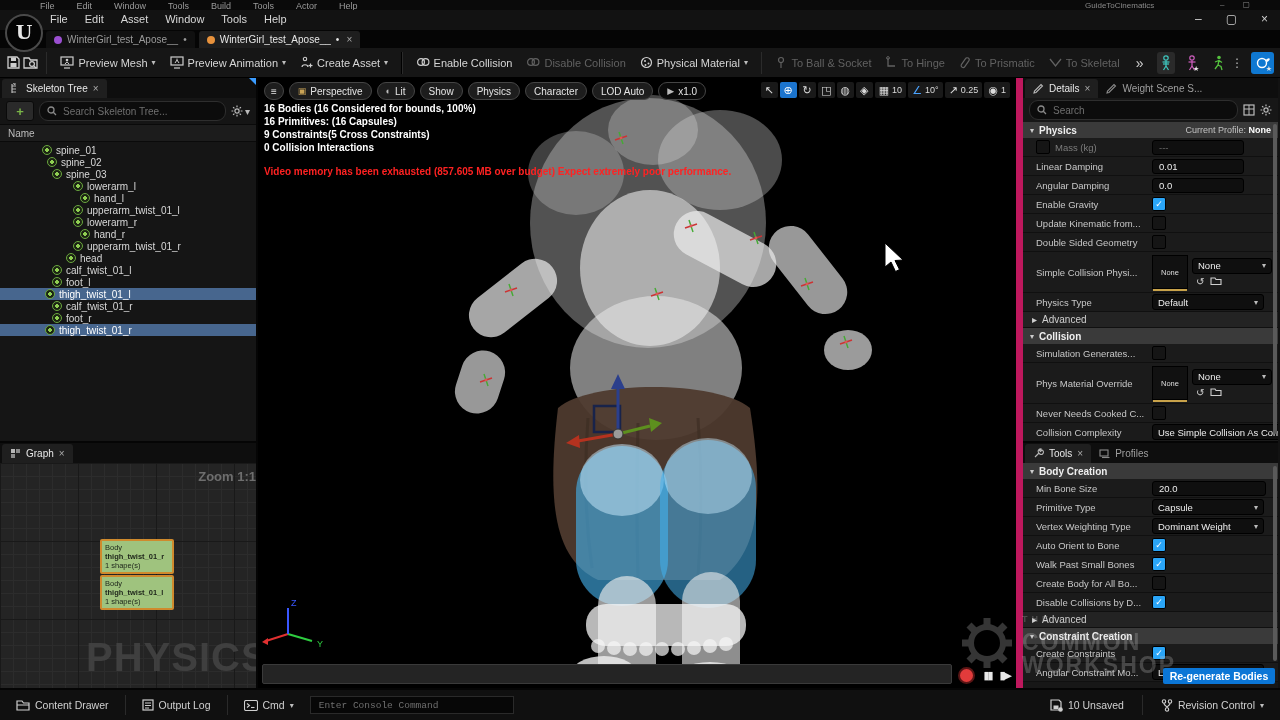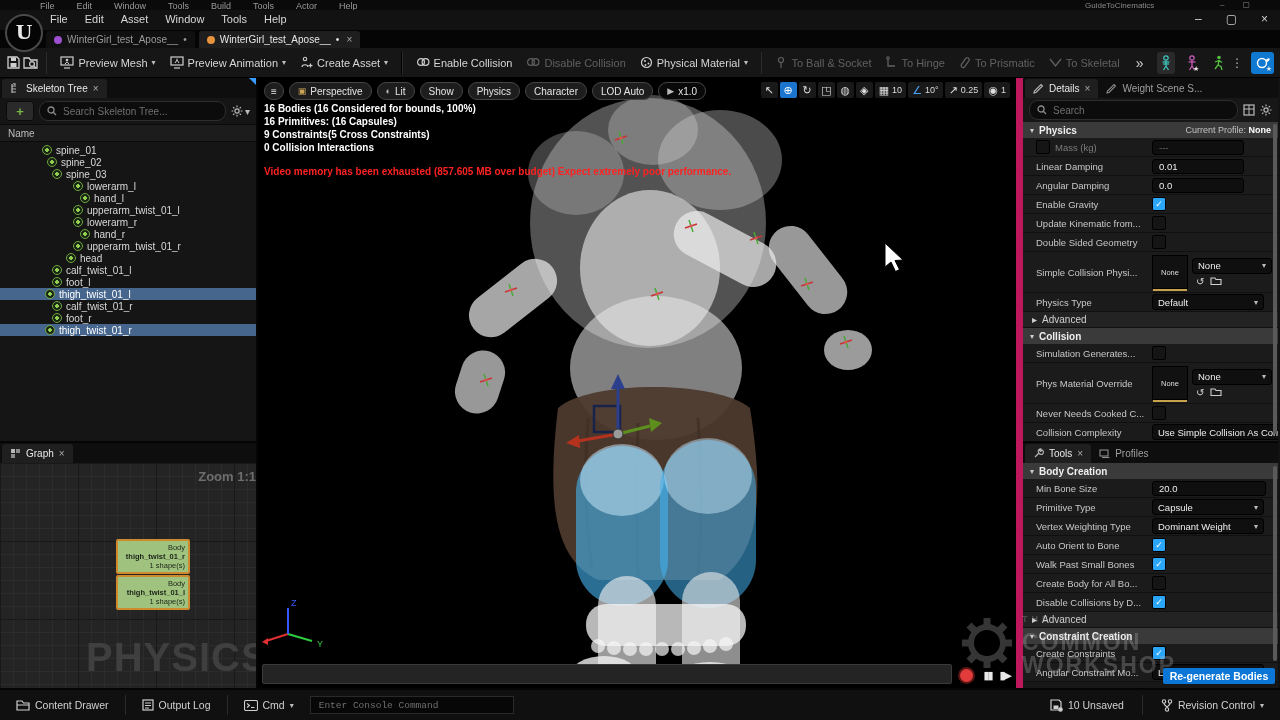--- a/index.html
+++ b/index.html
@@ -68,28 +68,28 @@
   .searchbox input{flex:1;background:transparent;border:none;outline:none;color:#cfcfcf;font-size:10px;font-family:inherit;}
   .searchbox input::placeholder{color:#6f6f6f;}
   .gearbtn{display:flex;align-items:center;gap:2px;color:#bbb;font-size:10px;}
   .namehdr{height:16px;font-size:10px;color:#bdbdbd;padding-left:8px;display:flex;align-items:center;background:#1c1c1c;border-top:1px solid #0a0a0a;border-bottom:1px solid #0a0a0a;flex:none;}
   #treebody{flex:1;overflow:hidden;padding-top:2px;}
   .trow{height:12px;display:flex;align-items:center;font-size:10px;color:#d8d8d8;white-space:nowrap;}
   .trow.sel{background:#47668e;color:#fff;}
   .bone-ic{width:8px;height:8px;border-radius:50%;border:1px solid #6aa83e;background:radial-gradient(circle at 50% 50%,#8fcf52 0 2px,#1c2413 2px);margin-right:4px;flex:none;}
 
   
-  #graph{flex:1;display:flex;flex-direction:column;position:relative;background:#151515;text-align:right;}
+  #graph{flex:1;display:flex;flex-direction:column;position:relative;background:#151515;}
   #graphcanvas{flex:1;position:relative;background-color:#242424;
     background-image:
       linear-gradient(#191919 1px,transparent 1px),linear-gradient(90deg,#191919 1px,transparent 1px),
       linear-gradient(#2c2c2c 1px,transparent 1px),linear-gradient(90deg,#2c2c2c 1px,transparent 1px);
     background-size:78px 78px,78px 78px,13px 13px,13px 13px;overflow:hidden;}
   .zoomlabel{position:absolute;top:6px;right:0;font-size:13px;font-weight:bold;color:#6e6e6e;}
-  .gnode{position:absolute;left:116px;width:64px;background:#9fc37e;border:2px solid #cf8a2d;border-radius:2px;padding:2px 3px;font-size:7.5px;line-height:9px;color:#1d241a;}
+  .gnode{position:absolute;left:100px;width:64px;background:#9fc37e;border:2px solid #cf8a2d;border-radius:2px;padding:2px 3px;font-size:7.5px;line-height:9px;color:#1d241a;}
   .gnode .nm{font-weight:bold;}
   .physwm{position:absolute;left:86px;bottom:8px;font-size:40px;font-weight:bold;color:#464646;opacity:.8;letter-spacing:1px;}
 
   
   #vp-pills{position:absolute;left:6px;top:4px;display:flex;gap:5px;align-items:center;z-index:5;}
   .pill{height:16px;background:rgba(32,32,32,.92);border:1px solid #454545;border-radius:9px;display:flex;align-items:center;gap:4px;padding:0 8px;font-size:10px;color:#e4e4e4;}
   .pill .ic{font-size:9px;color:#c9a356;}
   .pill .ic.lit{color:#bbb;}
   .pill.playpill{background:rgba(10,10,10,.95);}
   .pill.burger{padding:0 6px;}

